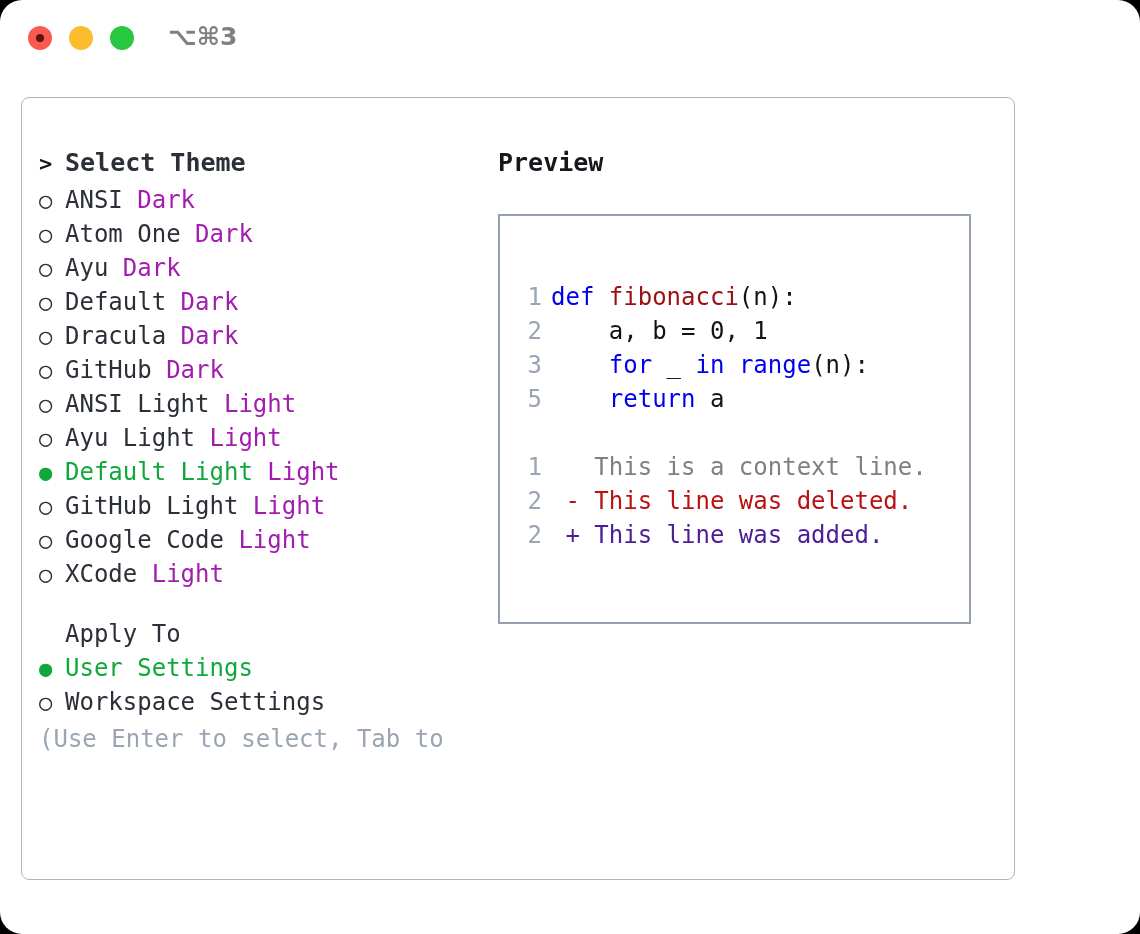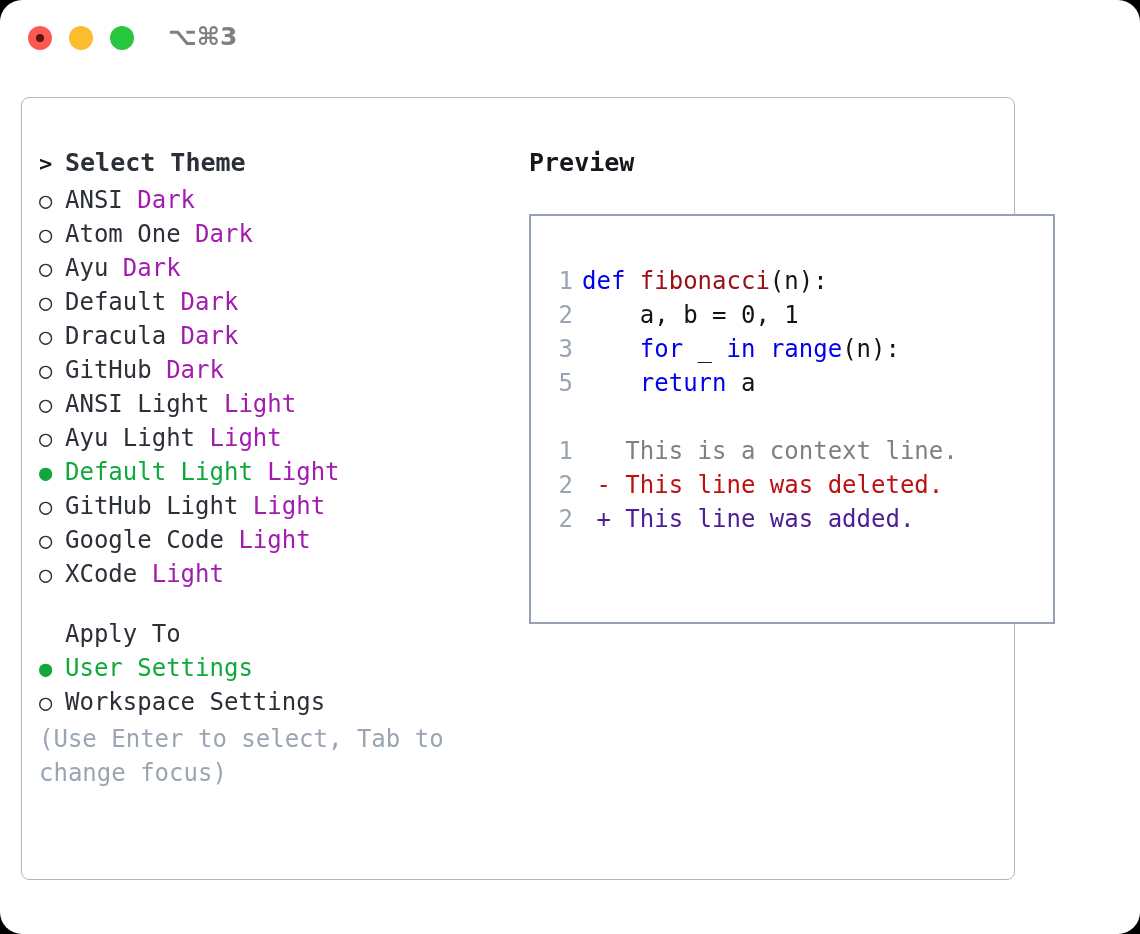--- a/index.html
+++ b/index.html
@@ -125,38 +125,38 @@
   .hint {
     font-size: 24px;
     color: #9aa5b4;
     line-height: 34px;
     width: 410px;
   }
 
   
   .right-col {
     position: absolute;
-    left: 507px;
+    left: 476px;
     top: 50px;
     width: 490px;
   }
   .preview-title {
     font-size: 25px;
     font-weight: bold;
     color: #16181d;
     margin: 0 0 36px 0;
     line-height: 30px;
   }
   .code-box {
-    width: 526px;
+    width: 473px;
     height: 410px;
     box-sizing: border-box;
     border: 2px solid #96a1b2;
     background: #ffffff;
-    padding: 48px 0 0 12px;
+    padding: 64px 0 0 12px;
     margin-top: 33px;
   }
   .code-line {
     font-size: 24px;
     line-height: 34px;
     white-space: pre;
     color: #111318;
   }
   .ln {
     display: inline-block;
@@ -215,21 +215,20 @@
         <span class="label">Apply To</span>
       </div>
 
       <div id="apply-items">
           <div class="row"><span class="marker sel">●</span><span class="label sel">User Settings</span></div>
           <div class="row"><span class="marker">○</span><span class="label">Workspace Settings</span></div>
         </div>
 
       <div class="hint">
         <div>(Use Enter to select, Tab to</div>
-        <div>change focus)</div>
       </div>
     </div>
 
     <div class="right-col">
       <div class="preview-title">Preview</div>
       <div class="code-box">
         <div id="code-lines">
             <div class="code-line"><span class="ln">1</span><span class="kw">def </span><span class="fn">fibonacci</span><span>(n):</span></div>
             <div class="code-line"><span class="ln">2</span><span>    a, b = 0, 1</span></div>
             <div class="code-line"><span class="ln">3</span><span>    </span><span class="kw">for</span><span> _ </span><span class="kw">in</span><span> </span><span class="kw">range</span><span>(n):</span></div>

